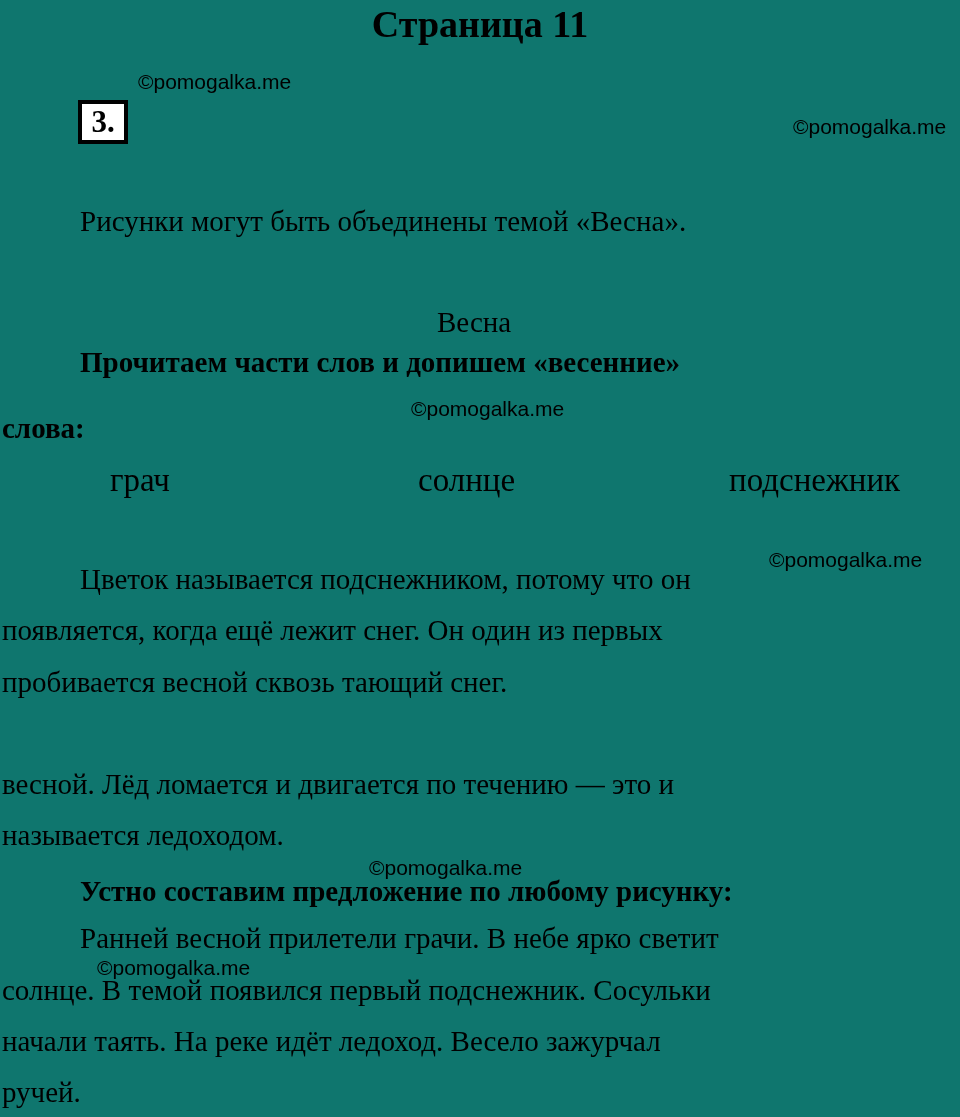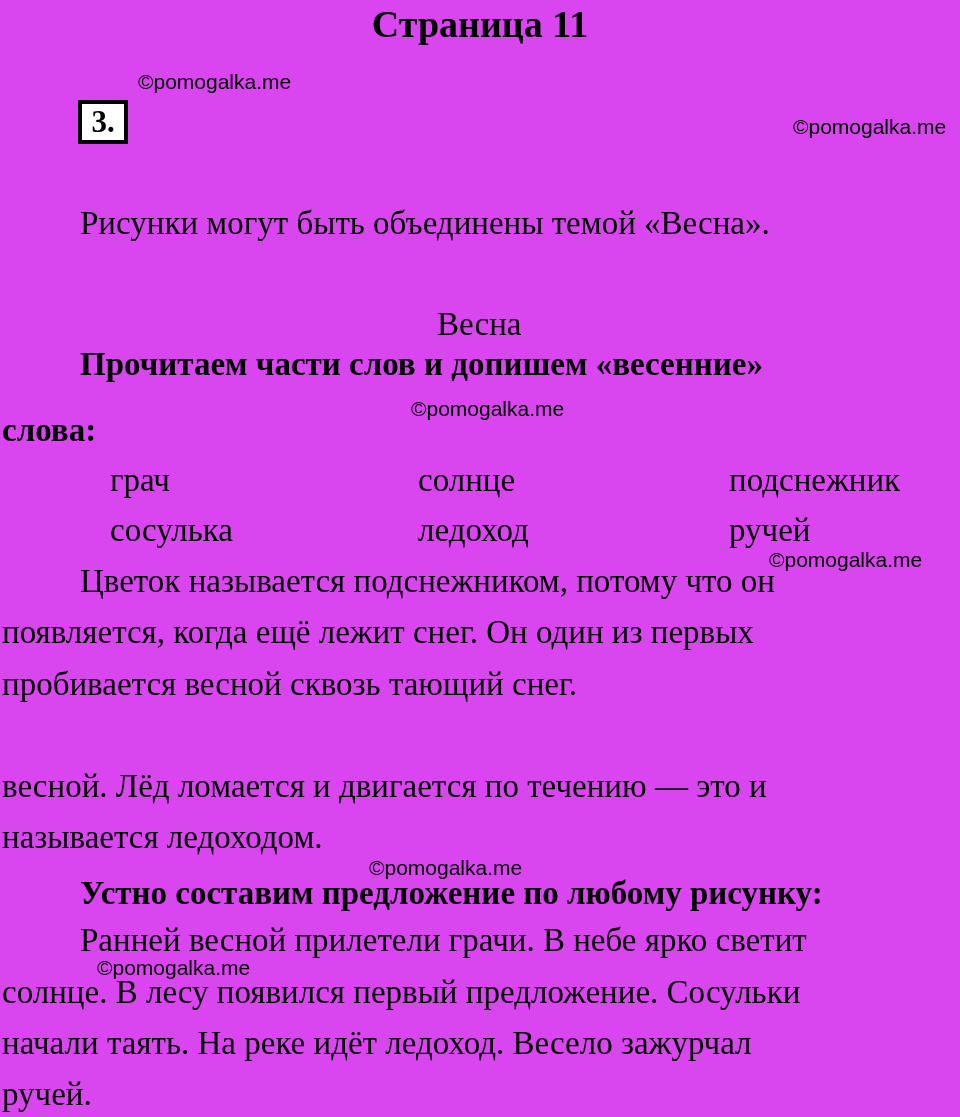--- a/index.html
+++ b/index.html
@@ -2,21 +2,21 @@
 <html><head>
 <meta charset="utf-8">
 <style>
   * { margin: 0; padding: 0; box-sizing: border-box; }
   html, body { background: #ffffff; }
   body { font-family: "Liberation Serif", serif; color: #000000; }
   .page {
     position: relative;
     width: 960px;
     height: 1117px;
-    background: #d946ef;
+    background: #0f766e;
     overflow: hidden;
   }
   .page-title {
     position: absolute;
     top: 2px;
     left: 0;
     width: 100%;
     text-align: center;
     font-size: 38px;
     font-weight: bold;
@@ -41,21 +41,21 @@
     display: flex;
     align-items: center;
     justify-content: center;
     font-family: "Liberation Serif", serif;
     font-size: 31px;
     font-weight: bold;
     background: #ffffff;
   }
   .line {
     position: absolute;
-    font-size: 33px;
+    font-size: 29px;
     line-height: 1;
     white-space: nowrap;
     font-family: "Liberation Serif", serif;
   }
   .bold { font-weight: bold; }
   .word-row {
     position: absolute;
     left: 0;
     width: 100%;
     height: 40px;
@@ -96,40 +96,35 @@
   <div class="watermark" style="left:411px; top:398px;">©pomogalka.me</div>
 
   <div class="line bold" style="left:2px; top:414px;">слова:</div>
 
   <div class="word-row" style="top:464px;">
     <span class="cell col-1">грач</span>
     <span class="cell col-2">солнце</span>
     <span class="cell col-3">подснежник</span>
   </div>
 
-  <div class="word-row" style="top:514px;">
-    <span class="cell col-1">сосулька</span>
-    <span class="cell col-2">ледоход</span>
-    <span class="cell col-3">ручей</span>
-  </div>
 
   <div class="watermark" style="left:769px; top:549px;">©pomogalka.me</div>
 
   <div class="line" style="left:80px; top:565px;">Цветок называется подснежником, потому что он</div>
   <div class="line" style="left:2px; top:616px;">появляется, когда ещё лежит снег. Он один из первых</div>
   <div class="line" style="left:2px; top:668px;">пробивается весной сквозь тающий снег.</div>
 
   <div class="line" style="left:2px; top:770px;">весной. Лёд ломается и двигается по течению — это и</div>
   <div class="line" style="left:2px; top:821px;">называется ледоходом.</div>
 
   <div class="watermark" style="left:369px; top:857px;">©pomogalka.me</div>
 
   <div class="line" style="left:80px; top:924px;">Ранней весной прилетели грачи. В небе ярко светит</div>
 
   <div class="line bold" style="left:80px; top:877px;">Устно составим предложение по любому рисунку:</div>
 
   <div class="watermark" style="left:97px; top:957px;">©pomogalka.me</div>
 
-  <div class="line" style="left:2px; top:976px;">солнце. В лесу появился первый предложение. Сосульки</div>
+  <div class="line" style="left:2px; top:976px;">солнце. В темой появился первый подснежник. Сосульки</div>
   <div class="line" style="left:2px; top:1027px;">начали таять. На реке идёт ледоход. Весело зажурчал</div>
   <div class="line" style="left:2px; top:1078px;">ручей.</div>
 
 </div>
 
 </body></html>

